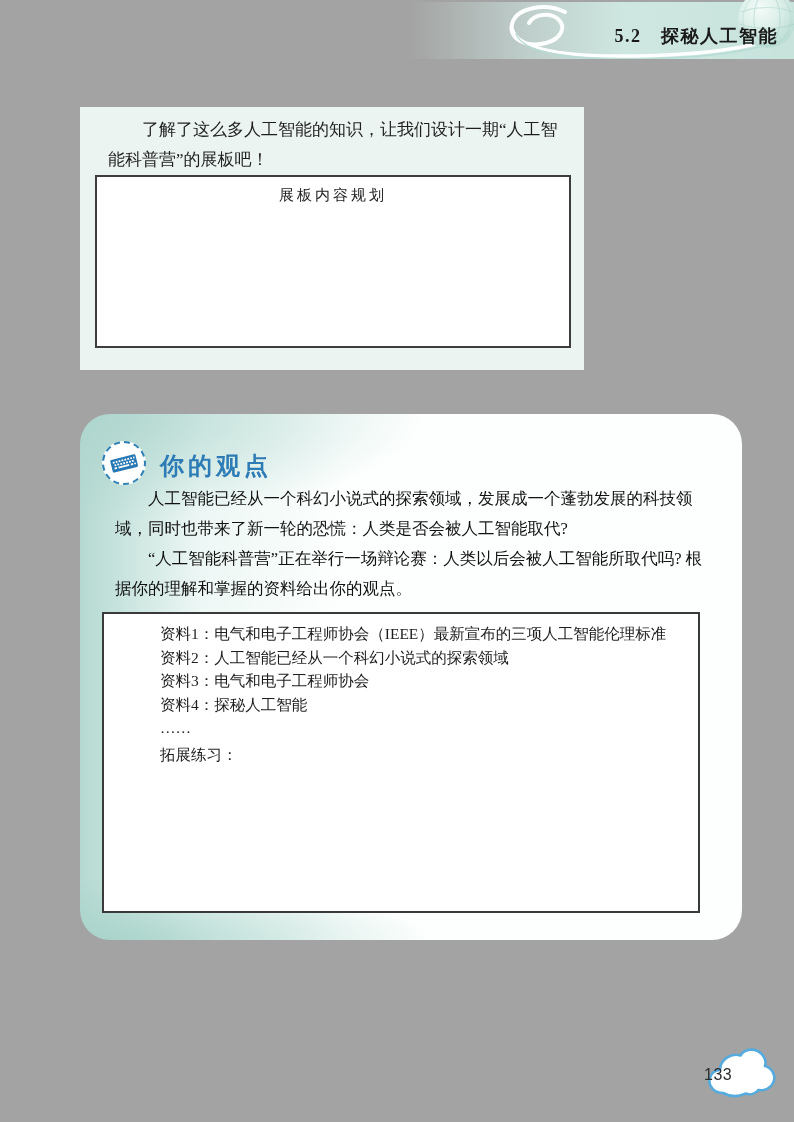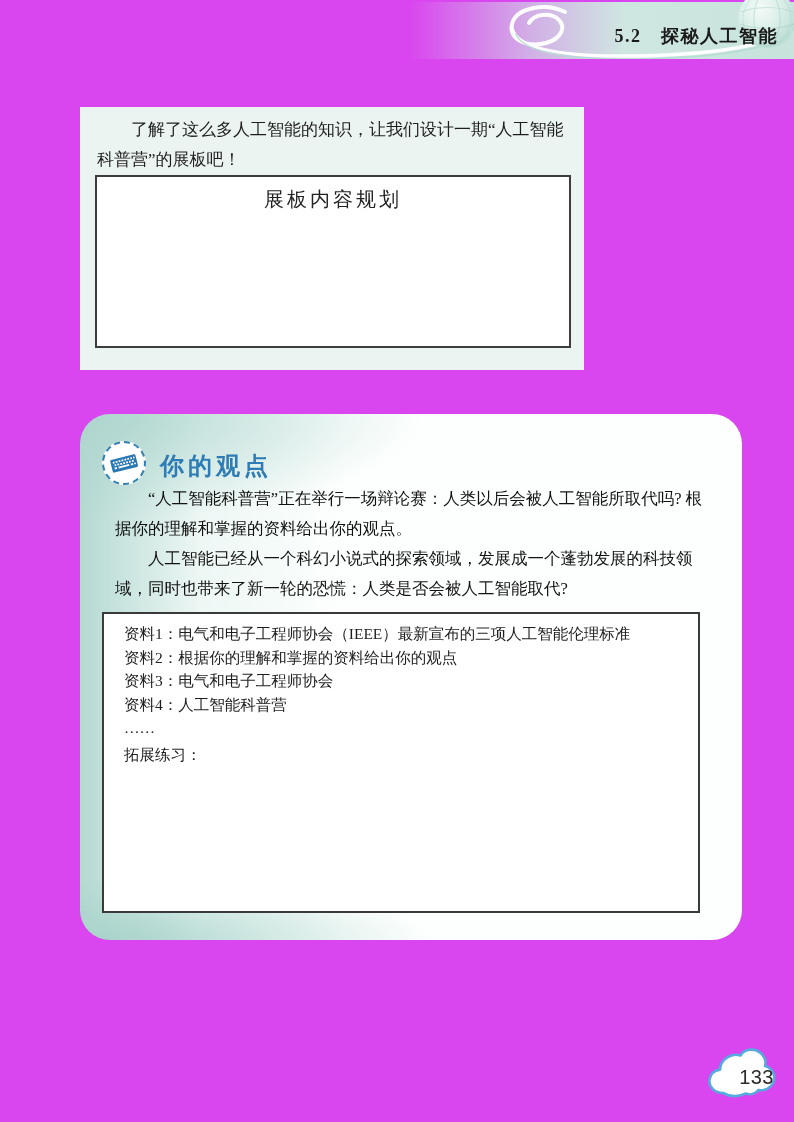--- a/index.html
+++ b/index.html
@@ -1,17 +1,17 @@
 <!DOCTYPE html>
 <html><head>
 <meta charset="utf-8">
 <style>
   html,body{margin:0;padding:0;background:#ffffff;}
   .page{
-    position:relative;width:794px;height:1122px;background:#d946ef;
+    position:relative;width:794px;height:1122px;background:#a3a3a3;
     overflow:hidden;font-family:"Liberation Serif",serif;color:#1b1b1b;
   }
   
   .header-band{
     position:absolute;left:0;top:2px;width:794px;height:57px;
     background:linear-gradient(to right,
       rgba(206,231,225,0) 410px,
       rgba(206,231,225,.65) 530px,
       #cfe7e1 625px,
       #c7e3dc 100%);
@@ -26,29 +26,29 @@
   .header-title{
     position:absolute;top:24px;right:16px;font-size:18px;font-weight:bold;
     letter-spacing:1.5px;color:#1a1a1a;
   }
   
   .activity-box{
     position:absolute;left:80px;top:107px;width:504px;height:263px;
     background:#ebf4f1;box-sizing:border-box;
   }
   .activity-text{
-    margin:0;padding:8px 16px 0 17px;text-indent:2em;
+    margin:0;padding:8px 16px 0 28px;text-indent:2em;
     font-size:17px;line-height:30px;color:#1e1e1e;
   }
   .plan-box{
     position:absolute;left:15px;top:68px;width:476px;height:173px;
     background:#ffffff;border:2px solid #3d3d3d;box-sizing:border-box;
   }
   .plan-title{
-    margin-top:9px;text-align:center;font-size:20px;letter-spacing:3px;color:#222;
+    margin-top:9px;text-align:center;font-size:15px;letter-spacing:3px;color:#222;
   }
   
   .panel{
     position:absolute;left:80px;top:414px;width:662px;height:526px;border-radius:30px;
     background:
       radial-gradient(480px 150px at 0px 0px, rgba(173,213,205,.9), rgba(173,213,205,0) 72%),
       radial-gradient(470px 85px at 15px 100%, rgba(168,211,202,.95), rgba(168,211,202,0) 72%),
       linear-gradient(to right, rgba(173,213,205,.9), rgba(221,239,235,.5) 120px, rgba(255,255,255,0) 265px),
       #fdfffe;
   }
@@ -64,28 +64,28 @@
   }
   .panel-text{
     position:absolute;left:35px;top:70px;width:600px;
     font-size:16.5px;line-height:30px;color:#121212;
   }
   .panel-text p{margin:0;text-indent:2em;}
   .materials-box{
     position:absolute;left:22px;top:198px;width:598px;height:301px;
     background:#ffffff;border:2px solid #3a3a3a;box-sizing:border-box;
   }
-  .materials-content{padding:8px 20px 0 20px;font-size:15.5px;line-height:23.5px;color:#1d1d1d;}
+  .materials-content{padding:8px 20px 0 20px;font-size:15.5px;line-height:23.5px;color:#1d1d1d;margin-left:36px;}
   .m-line{white-space:nowrap;}
   .m-opinion{margin-top:3px;}
   
   .page-cloud{position:absolute;left:704px;top:1044px;width:76px;height:62px;}
   .page-num{
-    position:absolute;left:0;top:22px;width:70px;text-align:right;
-    font-family:"Liberation Sans",sans-serif;font-size:20px;color:#2c2c2c;letter-spacing:.5px;
+    position:absolute;left:0;top:22px;width:70px;text-align:left;
+    font-family:"Liberation Sans",sans-serif;font-size:16px;color:#2c2c2c;letter-spacing:.5px;
   }
 </style>
 </head>
 <body>
 
 <div class="page">
 
   <div class="header-band"></div>
   <svg class="swoosh" viewBox="0 0 794 57" fill="none">
     <path d="M565 10 C545 0 516 6 512 22 C508 37 527 46 546 41 C561 37 567 25 558 17 C550 10 534 12 529 21" stroke="#ffffff" stroke-width="4" stroke-linecap="round" opacity="0.95"></path>
@@ -135,30 +135,30 @@
               <rect x="9.6" y="15.2" width="11" height="1.8"></rect>
             <rect x="22.2" y="15.2" width="2.4" height="1.8"></rect>
               <rect x="25.8" y="15.2" width="1.6" height="1.8"></rect>
           </g>
         </g>
       </svg>
     </div>
     <h2 class="panel-title">你的观点</h2>
 
     <div class="panel-text">
+      <p>人工智能已经从一个科幻小说式的探索领域，发展成一个蓬勃发展的科技领域，同时也带来了新一轮的恐慌：人类是否会被人工智能取代?</p>
       <p>“人工智能科普营”正在举行一场辩论赛：人类以后会被人工智能所取代吗? 根据你的理解和掌握的资料给出你的观点。</p>
-      <p>人工智能已经从一个科幻小说式的探索领域，发展成一个蓬勃发展的科技领域，同时也带来了新一轮的恐慌：人类是否会被人工智能取代?</p>
     </div>
 
     <div class="materials-box">
       <div class="materials-content">
         <div class="m-line">资料1：电气和电子工程师协会（IEEE）最新宣布的三项人工智能伦理标准</div>
-        <div class="m-line">资料2：根据你的理解和掌握的资料给出你的观点</div>
+        <div class="m-line">资料2：人工智能已经从一个科幻小说式的探索领域</div>
         <div class="m-line">资料3：电气和电子工程师协会</div>
-        <div class="m-line">资料4：人工智能科普营</div>
+        <div class="m-line">资料4：探秘人工智能</div>
         <div class="m-line">……</div>
         <div class="m-line m-opinion">拓展练习：</div>
         <div></div>
       </div>
     </div>
   </section>
 
   <div class="page-cloud">
     <svg width="76" height="62" viewBox="0 0 76 62">
       <path d="M19 49

